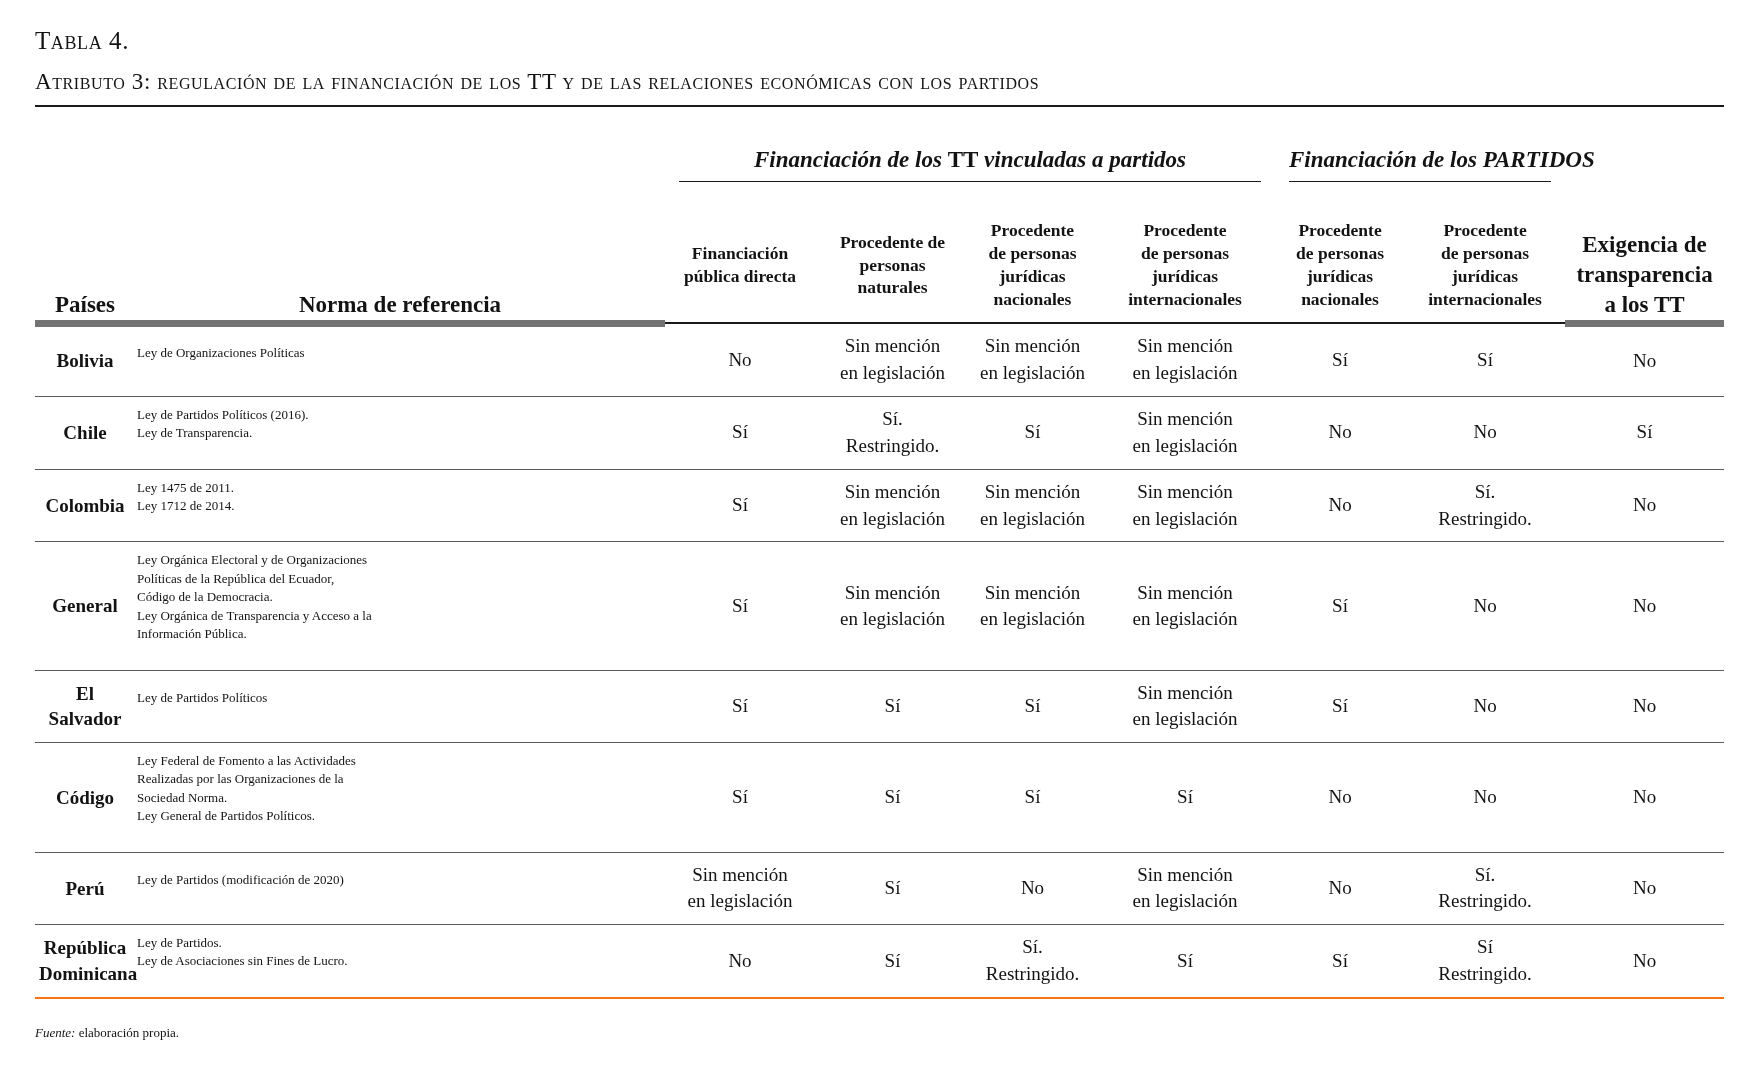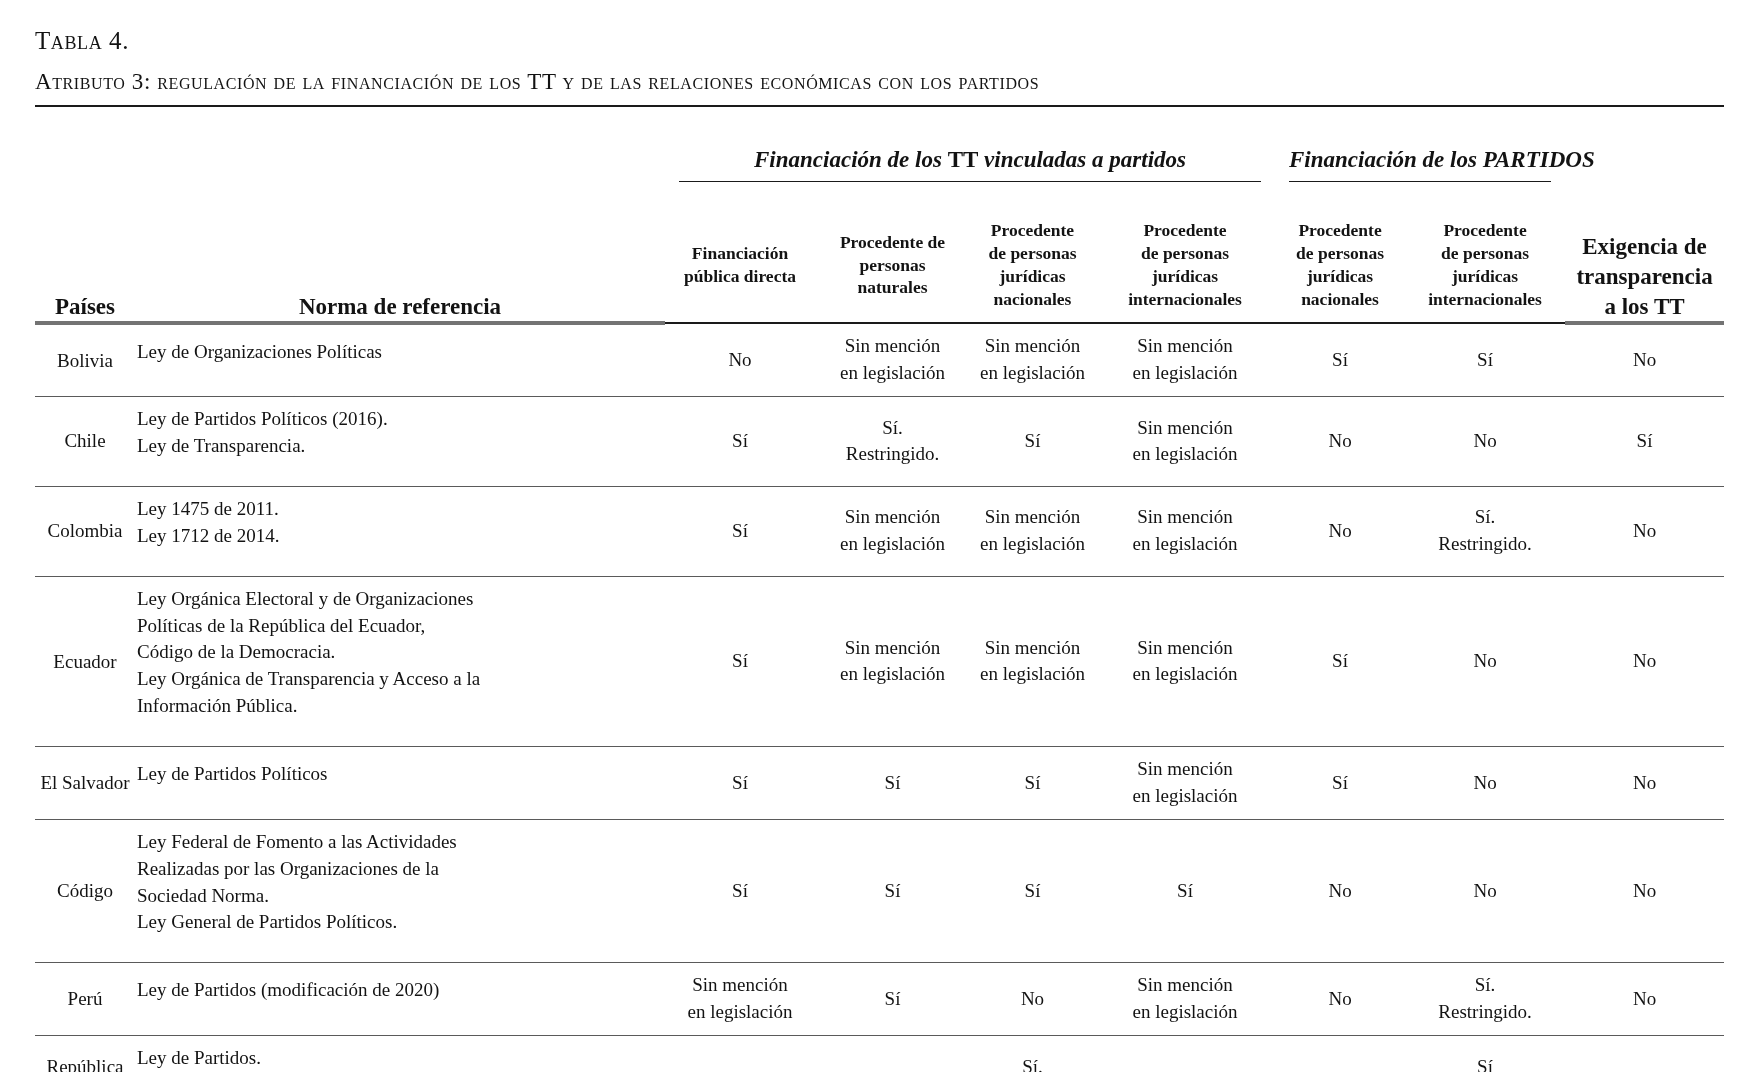--- a/index.html
+++ b/index.html
@@ -58,41 +58,41 @@
 
   thead th {
     font-weight: bold;
     text-align: center;
     vertical-align: middle;
     font-size: 17.5px;
     line-height: 1.3;
     white-space: pre-line;
   }
   thead th.span-both {
-    border-bottom: 4px solid #737373;
+    border-bottom: 7px solid #737373;
   }
   thead tr.sub-row th {
     padding: 8px 2px 12px 2px;
     border-bottom: 2px solid #1a1a1a;
   }
 
   tbody tr { border-bottom: 1px solid #5a5a5a; }
   tbody tr:last-child { border-bottom: 2px solid #f97316; }
 
   tbody th.pais {
-    font-weight: normal;
+    font-weight: bold;
     font-size: 19px;
     text-align: center;
     vertical-align: middle;
     padding: 9px 4px;
     line-height: 1.35;
     margin-left: 28px;
   }
   tbody td.norma {
-    font-size: 19px;
+    font-size: 13px;
     text-align: left;
     vertical-align: middle;
     padding: 9px 20px 26px 2px;
     line-height: 1.42;
     white-space: pre-line;
     margin-top: 29px;
   }
   tbody td.val {
     font-size: 19px;
     text-align: center;
@@ -207,21 +207,21 @@
         <td class="val">Sin mención
 en legislación</td>
         <td class="val">Sin mención
 en legislación</td>
         <td class="val">No</td>
         <td class="val">Sí.
 Restringido.</td>
         <td class="val">No</td>
       </tr>
       <tr>
-        <th class="pais">Ecuador</th>
+        <th class="pais">General</th>
         <td class="norma">Ley Orgánica Electoral y de Organizaciones
 Políticas de la República del Ecuador,
 Código de la Democracia.
 Ley Orgánica de Transparencia y Acceso a la
 Información Pública.</td>
         <td class="val">Sí</td>
         <td class="val">Sin mención
 en legislación</td>
         <td class="val">Sin mención
 en legislación</td>

